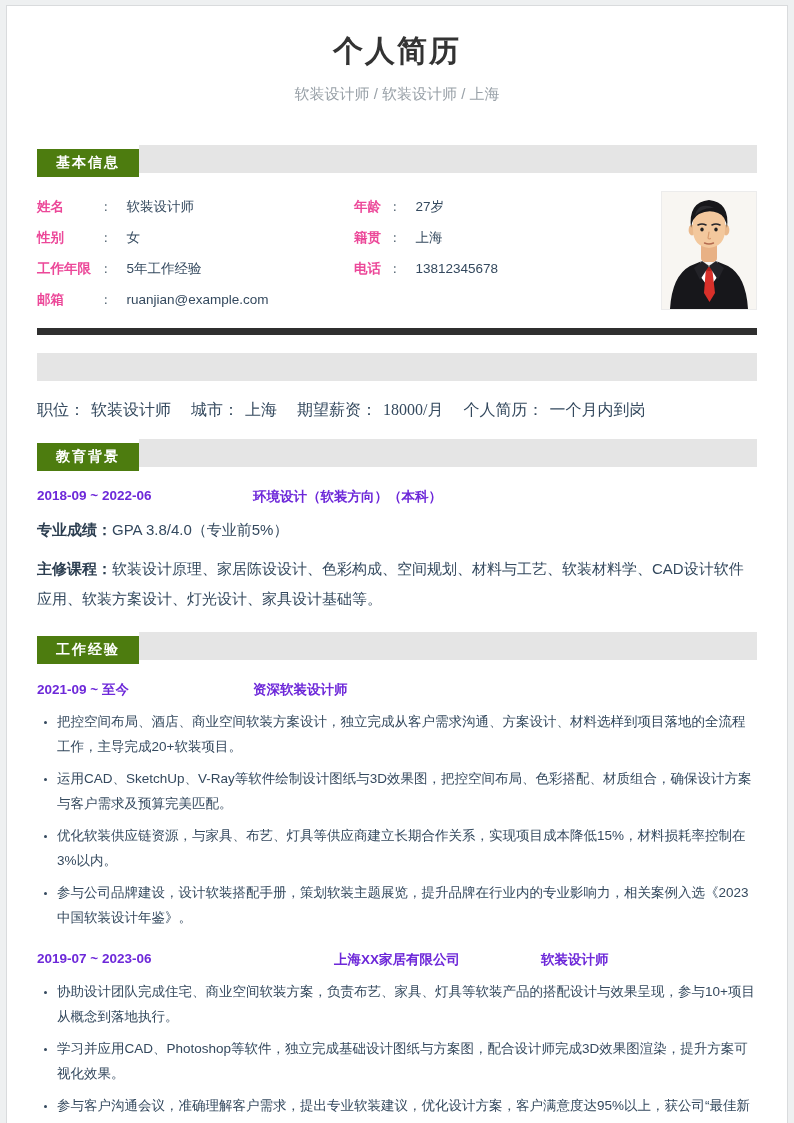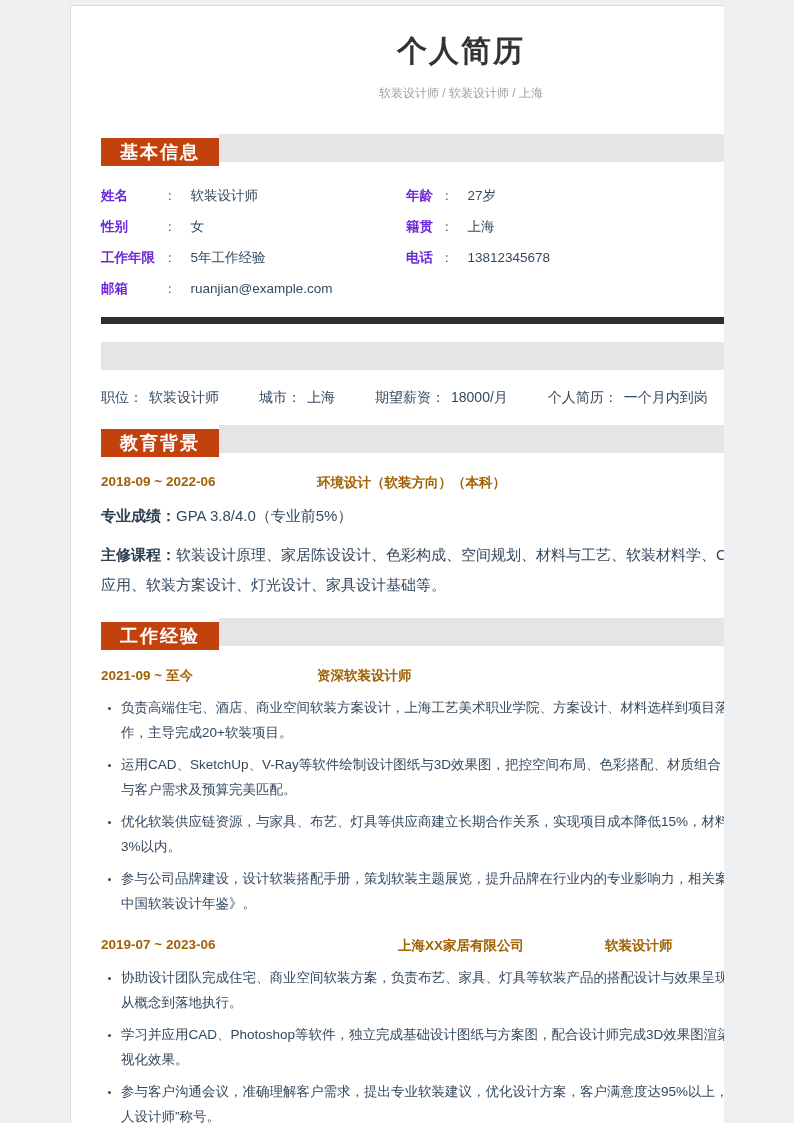--- a/index.html
+++ b/index.html
@@ -1,51 +1,51 @@
 <!DOCTYPE html>
 <html lang="zh"><head>
 <meta charset="utf-8">
 <style>
   * { margin:0; padding:0; box-sizing:border-box; }
   html,body { font-family:"Liberation Sans","DejaVu Sans",sans-serif; }
   body { background:#eef0f1; }
-  .viewport { width:654px; height:1123px; overflow:hidden; margin:0 auto; background:#eef0f1; }
+  .viewport { width:794px; height:1123px; overflow:hidden; margin:0 auto; background:#eef0f1; }
   .page {
     width:782px; margin:5px auto 0; background:#ffffff;
     border:1px solid #d9dbdd; padding:25px 30px 30px; min-height:1117px;
   }
   
   .resume-title { text-align:center; font-size:30px; font-weight:700; color:#333333; letter-spacing:2px; }
-  .resume-subtitle { text-align:center; font-size:12px; color:#99a1a8; margin-top:13px; margin-bottom:28px; }
+  .resume-subtitle { text-align:center; font-size:15px; color:#99a1a8; margin-top:13px; margin-bottom:37px; }
   
   .sec { display:flex; height:36px; margin-top:14px; }
   .sec .badge {
-    background:#c2410c; color:#ffffff; display:flex; align-items:center;
-    padding:0 19px; font-size:18px; font-weight:700; letter-spacing:2px;margin-top:8px;
+    background:#4d7c0f; color:#ffffff; display:flex; align-items:center;
+    padding:0 19px; font-size:14px; font-weight:700; letter-spacing:2px;margin-top:8px;
   }
   .sec .bar { flex:1; background:#e5e5e5; margin:4px 0; }
   
   .basic-body { display:flex; margin-top:14px; }
   .info-cols { flex:1; display:flex; }
   .info-col-left { width:305px; }
   .info-col-right { flex:1; }
   .info-row { height:31px; display:flex; align-items:center; font-size:13.5px; color:#34495e; }
-  .info-label { font-weight:700; color:#6d28d9; display:inline-block; }
+  .info-label { font-weight:700; color:#ec4899; display:inline-block; }
   .info-col-left .info-label { width:58px; }
-  .info-col-right .info-label { width:30px; }
+  .info-col-right .info-label { width:30px;margin-left:12px; }
   .info-colon { color:#60707e; margin:0 14px 0 4px; }
   .photo-frame { width:96px; height:119px; border:1px solid #ececec; background:#f8f6f3; overflow:hidden; }
   .photo-frame svg { display:block; }
   .divider { height:7px; background:#2f2f2f; margin-top:13px; }
   
-  .intent-row { display:flex; gap:40px; font-size:14px; color:#34495e; margin:15px 0 4px; }
+  .intent-row { display:flex; gap:20px; font-size:16px; color:#34495e; margin:15px 0 4px;font-family:Liberation Serif, serif; }
   .intent-label { color:#34495e; }
   .intent-colon { margin-right:6px; }
   
-  .entry-head { display:flex; margin-top:17px; font-size:13.5px; font-weight:700; color:#a16207; }
+  .entry-head { display:flex; margin-top:17px; font-size:13.5px; font-weight:700; color:#6d28d9; }
   .entry-head .c-left { width:30%; }
   .entry-head .c-mid { width:40%; text-align:center; }
   .entry-head .c-right { width:30%; text-align:left; }
   
   .detail-p { font-size:15px; color:#34495e; line-height:2.0; margin-top:9px; }
   .detail-label { font-weight:700; color:#2c3e50; }
   .detail-colon { font-weight:700; color:#2c3e50; }
   
   .bullets { margin:11px 0 20px; padding-left:20px; list-style:disc; }
   .bullets li { font-size:13.5px; color:#34495e; line-height:1.85; margin-bottom:7px; }
@@ -179,21 +179,21 @@
     <div class="sec">
       <div class="badge">工作经验</div>
       <div class="bar"></div>
     </div>
 
     <div class="entry-head">
       <span class="c-left">2021-09 ~ 至今</span>
       <span class="c-right">资深软装设计师</span>
     </div>
     <ul class="bullets">
-      <li>负责高端住宅、酒店、商业空间软装方案设计，上海工艺美术职业学院、方案设计、材料选样到项目落地的全流程工作，主导完成20+软装项目。</li>
+      <li>把控空间布局、酒店、商业空间软装方案设计，独立完成从客户需求沟通、方案设计、材料选样到项目落地的全流程工作，主导完成20+软装项目。</li>
       <li>运用CAD、SketchUp、V-Ray等软件绘制设计图纸与3D效果图，把控空间布局、色彩搭配、材质组合，确保设计方案与客户需求及预算完美匹配。</li>
       <li>优化软装供应链资源，与家具、布艺、灯具等供应商建立长期合作关系，实现项目成本降低15%，材料损耗率控制在3%以内。</li>
       <li>参与公司品牌建设，设计软装搭配手册，策划软装主题展览，提升品牌在行业内的专业影响力，相关案例入选《2023中国软装设计年鉴》。</li>
     </ul>
 
     <div class="entry-head">
       <span class="c-left">2019-07 ~ 2023-06</span>
       <span class="c-mid">上海XX家居有限公司</span>
       <span class="c-right">软装设计师</span>
     </div>

